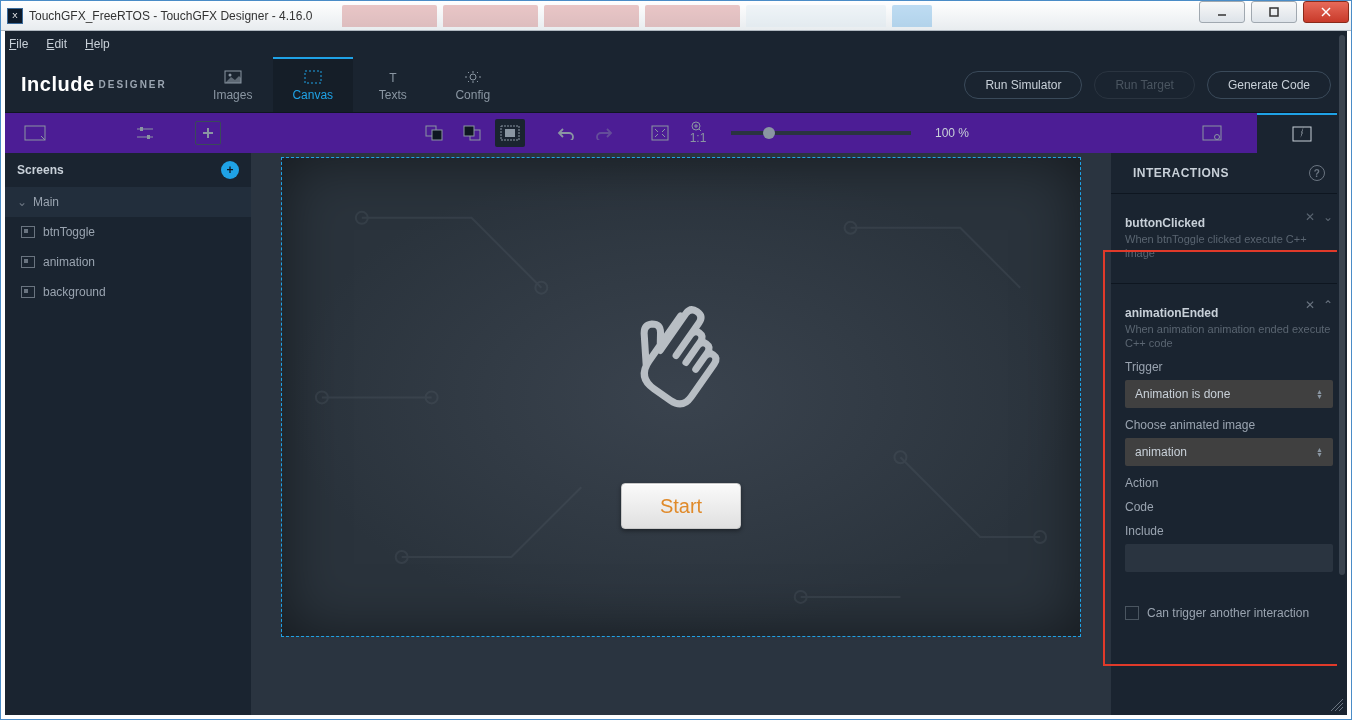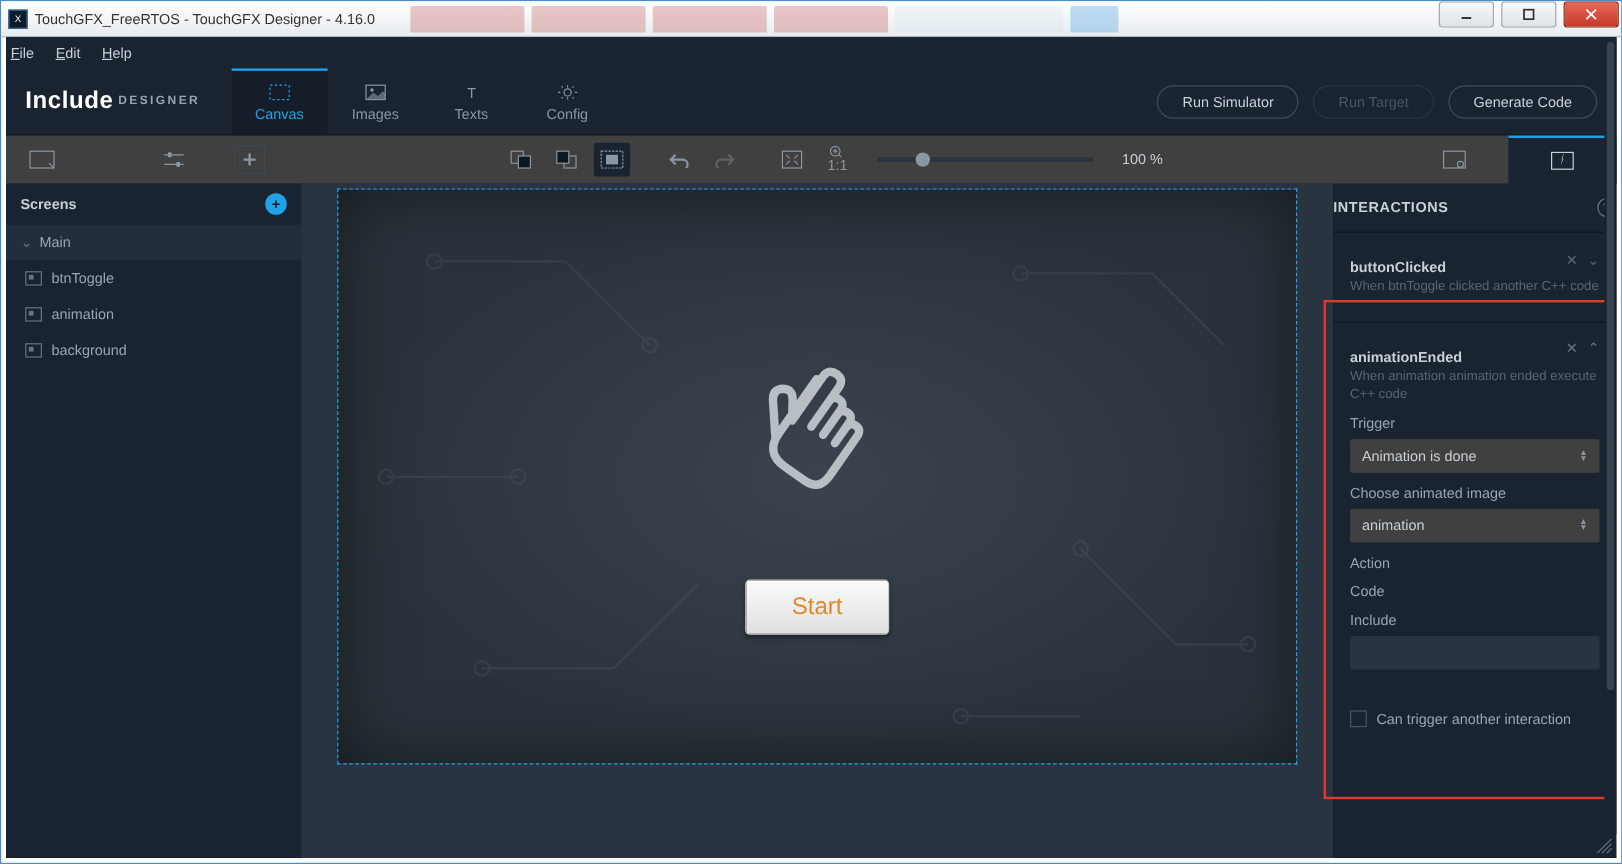--- a/index.html
+++ b/index.html
@@ -25,21 +25,21 @@
 .logo-main{font-size:20px;letter-spacing:.5px;font-weight:700}
 .logo-sub{font-size:10px;letter-spacing:2px;color:#9aa4b0;margin-left:4px}
 .main-tabs{display:flex;margin-left:10px}
 .main-tab{width:80px;display:flex;flex-direction:column;align-items:center;justify-content:center;color:#8a96a2;cursor:pointer;border-top:2px solid transparent}
 .main-tab.active{color:#1fa2e6;border-top-color:#1fa2e6;background:#151e28}
 .main-tab .ico{width:18px;height:14px;margin-bottom:4px}
 .right-actions{margin-left:auto;display:flex;align-items:center;gap:12px;padding-right:16px}
 .pill{height:28px;padding:0 20px;border:1px solid #3a4a5a;border-radius:14px;display:flex;align-items:center;color:#c8d0d8;cursor:pointer}
 .pill.disabled{color:#4a5560;border-color:#2a3440}
 
-.toolbar2{height:40px;background:#404040;display:flex;align-items:center}
+.toolbar2{height:40px;background:#4c1d95;display:flex;align-items:center}
 .tb2-left{display:flex;align-items:center;height:100%}
 .tb2-btn{width:60px;height:100%;display:flex;align-items:center;justify-content:center;color:#8a96a2;cursor:pointer}
 .tb2-btn.add{border:1px solid #3a4a5a;width:26px;height:24px;border-radius:2px;margin-left:20px}
 .tb2-center{flex:1;display:flex;align-items:center;justify-content:center;gap:8px}
 .icon-btn{width:30px;height:28px;display:flex;align-items:center;justify-content:center;color:#8a96a2;cursor:pointer}
 .icon-btn.dark{background:#1a2430;border-radius:2px}
 .slider{width:180px;height:4px;background:#2a3440;position:relative;margin:0 10px}
 .slider .thumb{position:absolute;top:-4px;left:32px;width:12px;height:12px;border-radius:50%;background:#8a96a2}
 .zoom-val{color:#c8d0d8;margin-left:6px}
 .tb2-right{display:flex;align-items:center;height:100%}
@@ -58,21 +58,21 @@
 .tree-item .node-ico{width:14px;height:12px;border:1px solid #6a7480;margin-right:8px;position:relative}
 .tree-item .node-ico::after{content:"";position:absolute;left:2px;top:2px;width:4px;height:4px;background:#6a7480}
 
 .center{flex:1;background:#2a3440;display:flex;align-items:flex-start;justify-content:center;padding:4px;overflow:hidden;position:relative}
 .canvas-frame{width:800px;height:480px;border:1px dashed #1fa2e6;background:radial-gradient(ellipse at center,#3a434e 0%,#2a333c 70%);position:relative;box-shadow:inset 0 0 60px rgba(0,0,0,.5)}
 .circuit{position:absolute;inset:0;opacity:.25}
 .hand-icon{position:absolute;left:50%;top:42%;transform:translate(-50%,-50%)}
 .start-btn{position:absolute;left:50%;top:68%;transform:translateX(-50%);width:120px;height:46px;background:linear-gradient(#fafafa,#e0e0e0);border:1px solid #c8c8c8;border-radius:4px;box-shadow:0 2px 4px rgba(0,0,0,.4),inset 0 1px 0 #fff;display:flex;align-items:center;justify-content:center;font-size:20px;color:#e08a2a;font-weight:500;cursor:pointer}
 
 .right-panel{width:236px;background:#1a2430;display:flex;flex-direction:column;position:relative}
-.rp-header{height:40px;display:flex;align-items:center;padding:0 0;color:#c8d0d8;font-weight:700;letter-spacing:.5px}
+.rp-header{height:40px;display:flex;align-items:center;padding:0 22px;color:#c8d0d8;font-weight:700;letter-spacing:.5px}
 .rp-header .help{margin-left:auto;width:16px;height:16px;border-radius:50%;border:1.5px solid #6a7480;display:flex;align-items:center;justify-content:center;font-size:10px;color:#6a7480;cursor:pointer}
 .interaction-item{padding:22px 14px;border-top:1px solid #0e1620}
 .interaction-item .title{color:#c8d0d8;font-weight:600;margin-bottom:2px}
 .interaction-item .sub{color:#5a6571;font-size:11px;line-height:1.3}
 .interaction-item .row-ctl{position:absolute;right:14px;display:flex;gap:8px;color:#5a6571}
 .interaction-item.expanded .row-ctl{color:#6a7480}
 .field-label{color:#9aa4b0;margin:10px 0 6px;font-size:12px}
 .select-box{height:28px;background:#404040;border-radius:2px;display:flex;align-items:center;padding:0 10px;color:#c8d0d8;cursor:pointer}
 .select-box .upd{margin-left:auto;display:flex;flex-direction:column;line-height:5px;font-size:7px;color:#8a96a2}
 .code-box{height:28px;background:#2a3440;border-radius:2px;display:flex;align-items:center;padding:0 8px;color:#9aa4b0;font-family:Consolas,monospace;font-size:11px;overflow:hidden;white-space:nowrap}
@@ -124,33 +124,33 @@
     <span><u>E</u>dit</span>
     <span><u>H</u>elp</span>
   </div>
 
   <div class="toolbar-main">
     <div class="logo">
       <span class="logo-main">Include</span>
       <span class="logo-sub">DESIGNER</span>
     </div>
     <div class="main-tabs">
-      <div class="main-tab active">
-        <svg class="ico" viewBox="0 0 18 14">
-            <rect x="1" y="1" width="16" height="12" fill="none" stroke="currentColor" stroke-dasharray="2 2"></rect>
-          </svg>
-        <span>Canvas</span>
-      </div>
       <div class="main-tab">
         <svg class="ico" viewBox="0 0 18 14">
             <rect x="1" y="1" width="16" height="12" fill="none" stroke="currentColor"></rect>
             <circle cx="6" cy="5" r="1.5" fill="currentColor"></circle>
             <path d="M2 12 L7 7 L11 10 L15 6 L17 8 V13 H2Z" fill="currentColor" opacity=".6"></path>
           </svg>
         <span>Images</span>
+      </div>
+      <div class="main-tab active">
+        <svg class="ico" viewBox="0 0 18 14">
+            <rect x="1" y="1" width="16" height="12" fill="none" stroke="currentColor" stroke-dasharray="2 2"></rect>
+          </svg>
+        <span>Canvas</span>
       </div>
       <div class="main-tab">
         <svg class="ico" viewBox="0 0 18 14">
             <text x="9" y="12" text-anchor="middle" font-size="14" fill="currentColor" font-family="serif">T</text>
           </svg>
         <span>Texts</span>
       </div>
       <div class="main-tab">
         <svg class="ico" viewBox="0 0 18 14">
             <circle cx="9" cy="7" r="3" fill="none" stroke="currentColor"></circle>
@@ -314,21 +314,21 @@
     </div>
 
     <div class="right-panel">
       <div class="rp-header">
         <span>INTERACTIONS</span>
         <div class="help">?</div>
       </div>
 
       <div class="interaction-item" style="position:relative">
         <div class="title">buttonClicked</div>
-        <div class="sub">When btnToggle clicked another C++ code</div>
+        <div class="sub">When btnToggle clicked execute C++ image</div>
         <div class="row-ctl" style="top:16px">
           <span>✕</span>
           <span>⌄</span>
         </div>
       </div>
 
       <div class="interaction-item expanded" style="position:relative">
         <div class="title">animationEnded</div>
         <div class="sub">When animation animation ended execute C++ code</div>
         <div class="row-ctl" style="top:14px">

